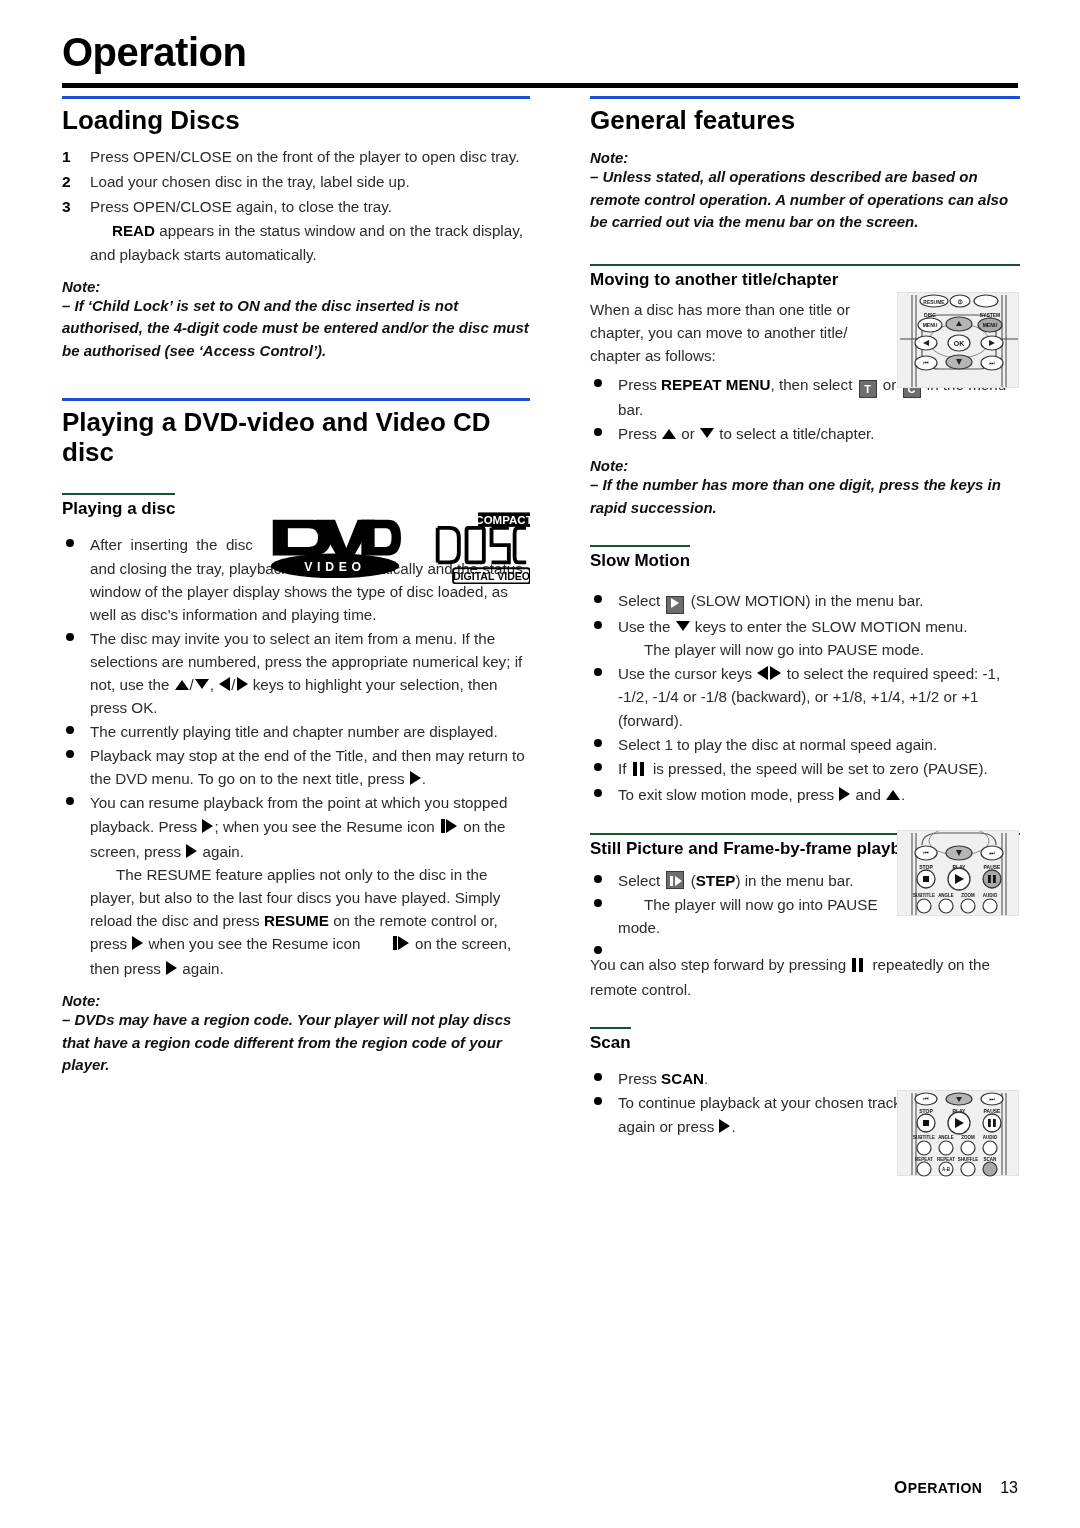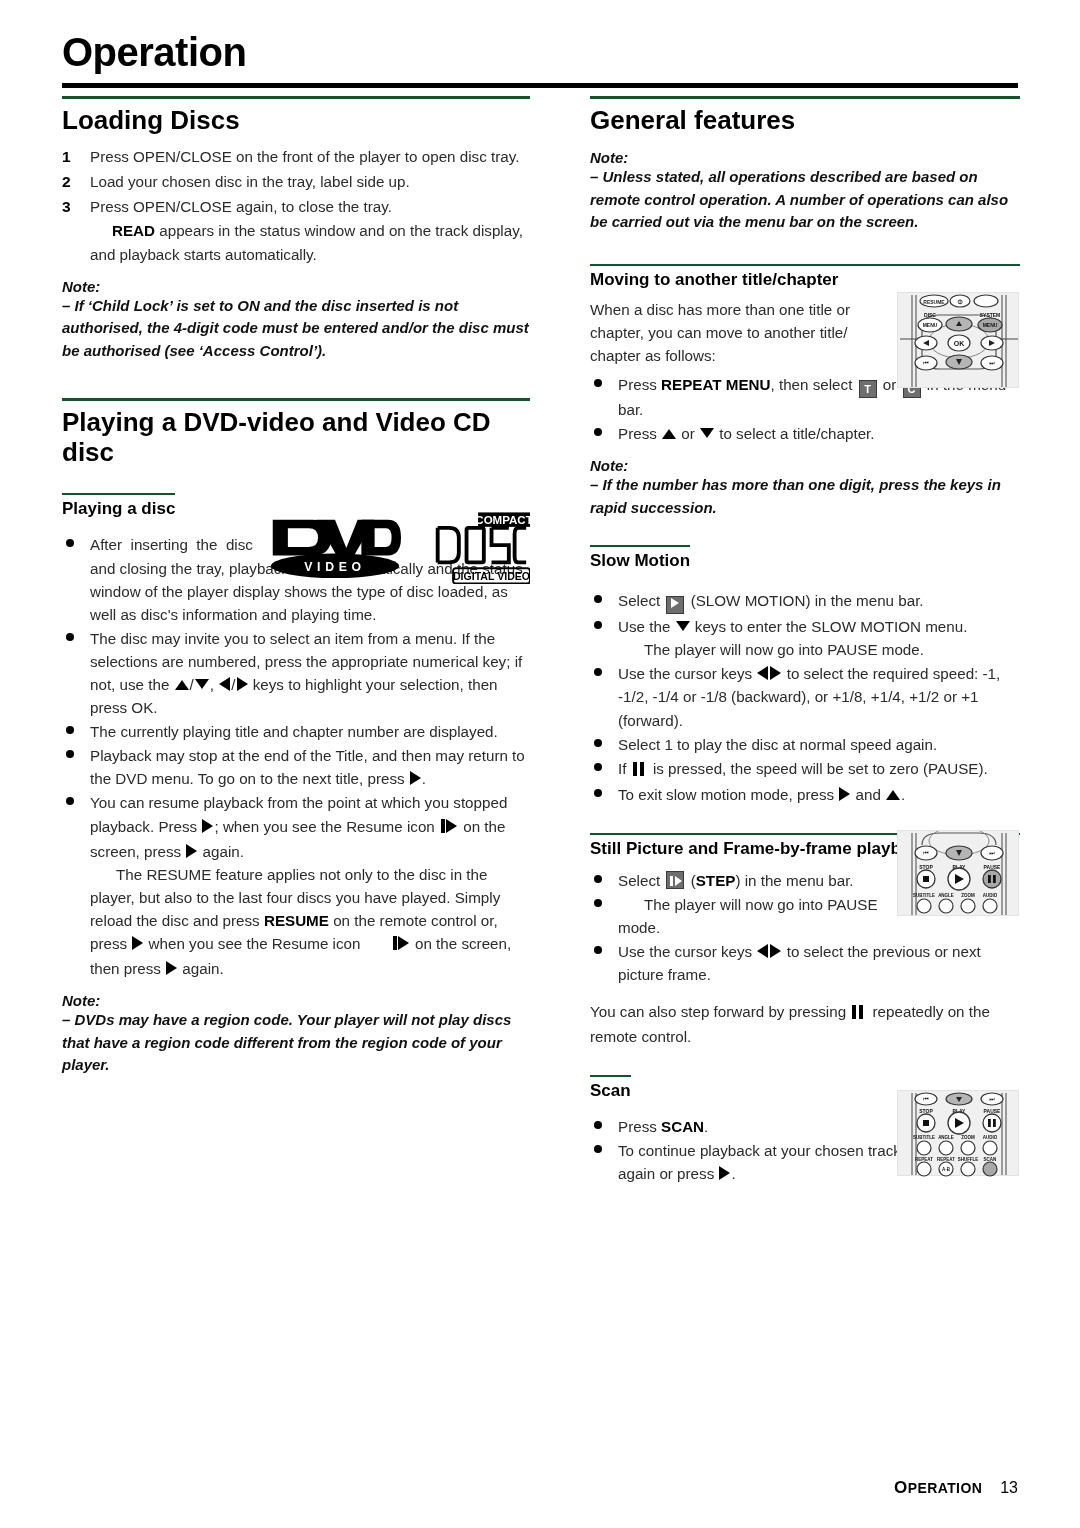--- a/index.html
+++ b/index.html
@@ -24,21 +24,21 @@
     position:absolute; left:62px; top:83px; width:956px; height:5px; background:#000;
   }
 
   
   .col-left  { position:absolute; left:62px;  top:96px;  width:468px; }
   .col-right { position:absolute; left:590px; top:96px;  width:430px; }
 
   
   .h1 {
     font-size:26px; font-weight:bold; color:#000;
-    border-top:3px solid #14532d; padding-top:6px; margin:0 0 10px 0;
+    border-top:3px solid #1d4ed8; padding-top:6px; margin:0 0 10px 0;
     line-height:1.16;
   }
   .h2 {
     font-size:17px; font-weight:bold; color:#000;
     border-top:2px solid #14532d; padding-top:4px; margin:0 0 8px 0;
     display:inline-block;
   }
   .h2.full { display:block; }
 
   
@@ -291,21 +291,20 @@
       <li>
         <span class="bl"></span>
         <span class="txt"><span>Select </span><span class="boxic step"></span><span> (</span><span class="bold">STEP</span><span>) in the menu bar.</span></span>
       </li>
       <li>
         <span class="bl"></span>
         <div class="txt indent" style="width:300px;">The player will now go into PAUSE mode.</div>
       </li>
       <li>
         <span class="bl"></span>
-        <span class="txt"><span>Use the cursor keys </span><span class="tri-l"></span><span class="tri-r"></span><span> to select the previous or next picture frame.</span></span>
       </li>
     </ul>
 
     <div class="txt" style="margin-top:14px;"><span>You can also step forward by pressing </span><span class="pausebars"><i></i><i></i></span><span> repeatedly on the remote control.</span></div>
 
     <div style="height:26px"></div>
 
     <div class="h2">Scan</div>
 
 

